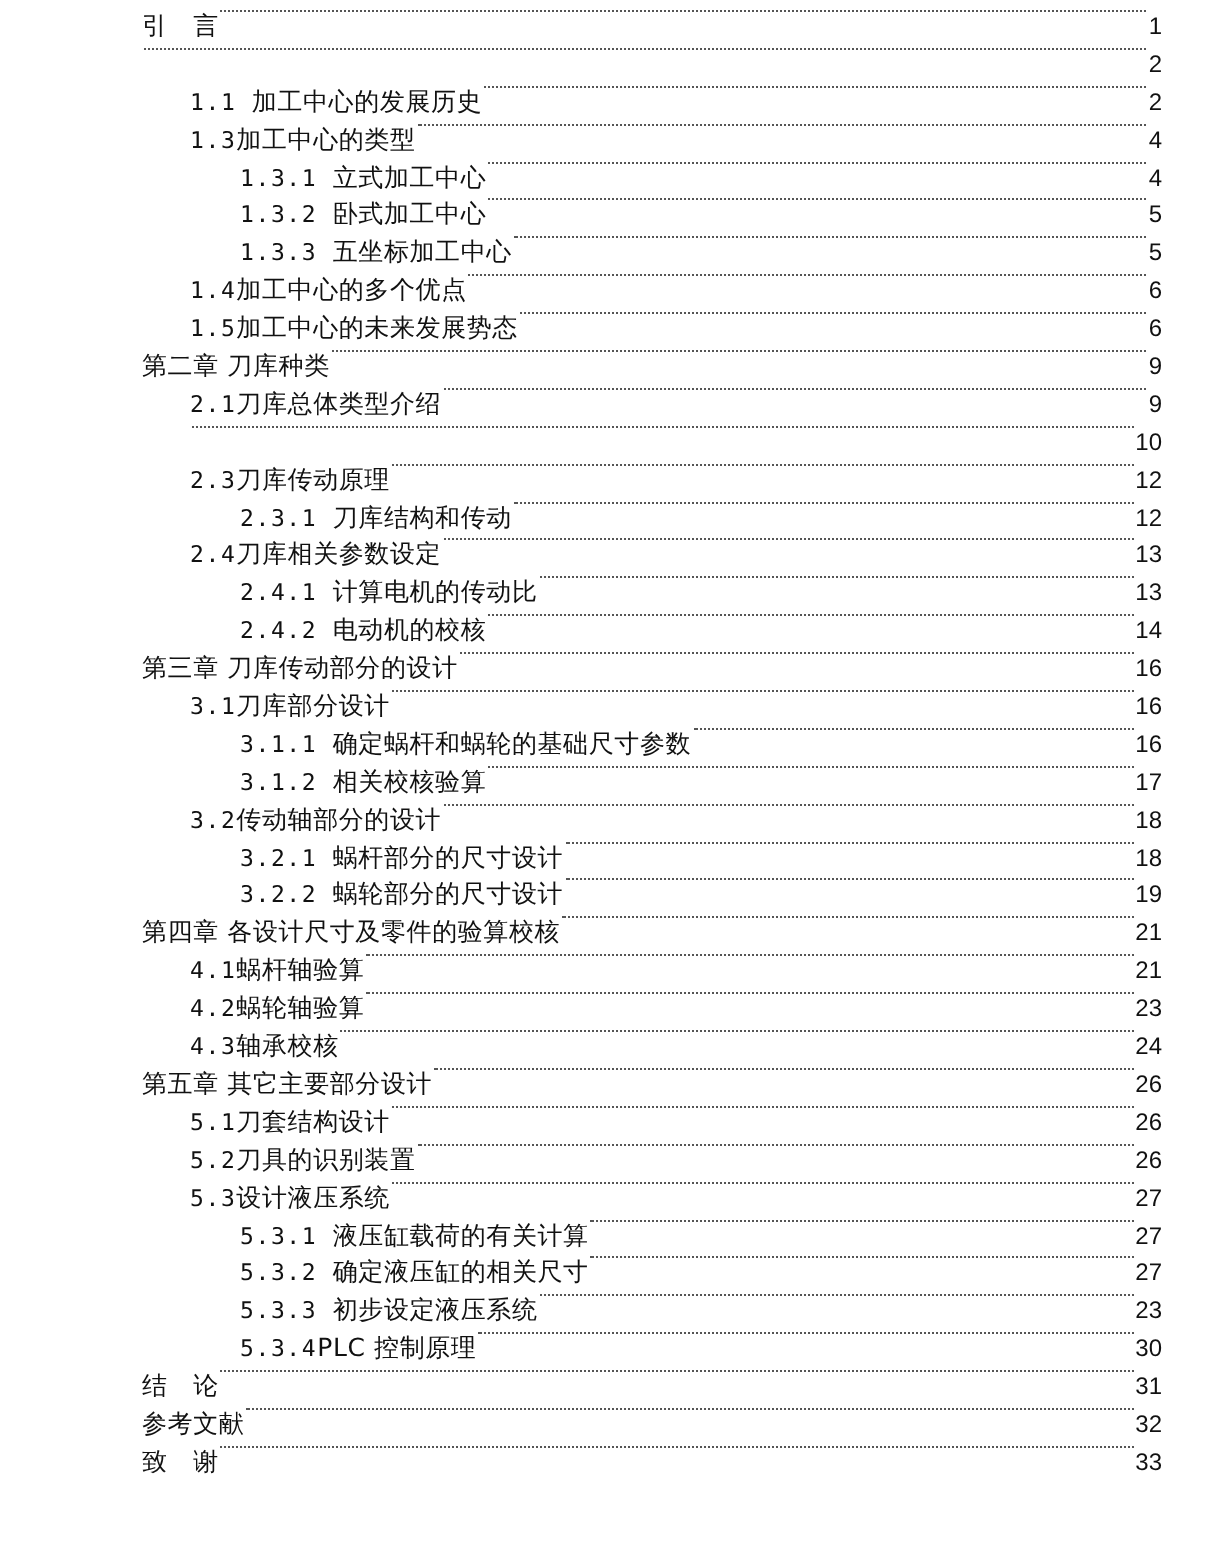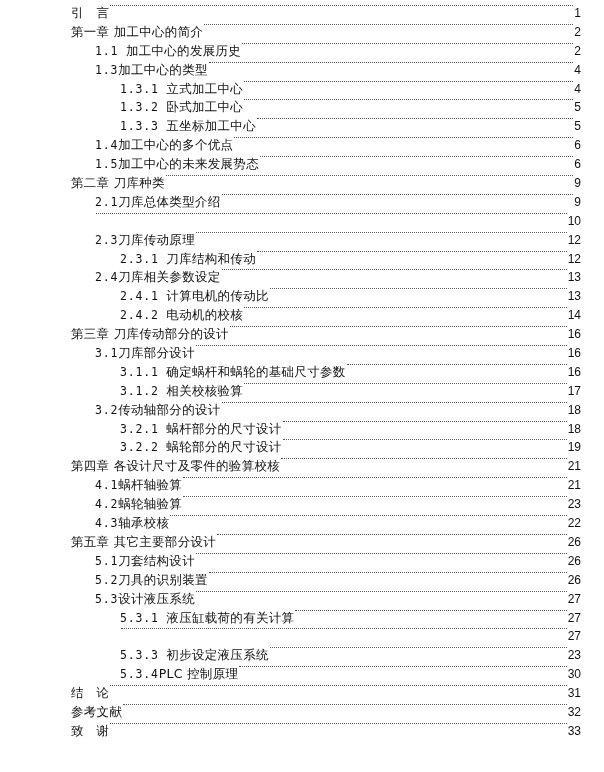--- a/index.html
+++ b/index.html
@@ -61,21 +61,20 @@
 </head>
 <body>
 
 <div class="toc" id="toc">
     <div class="toc-row lvl0">
     <span class="toc-title"><span class="num"></span><span class="txt">引　言</span></span>
     <span class="toc-leader"></span>
     <span class="toc-page">1</span>
   </div>
     <div class="toc-row lvl0">
-    <span class="toc-title"><span class="num"></span><span class="txt">第一章 加工中心的简介</span></span>
     <span class="toc-leader"></span>
     <span class="toc-page">2</span>
   </div>
     <div class="toc-row lvl1">
     <span class="toc-title"><span class="num">1.1 </span><span class="txt">加工中心的发展历史</span></span>
     <span class="toc-leader"></span>
     <span class="toc-page">2</span>
   </div>
     <div class="toc-row lvl1">
     <span class="toc-title"><span class="num">1.3</span><span class="txt">加工中心的类型</span></span>
@@ -192,21 +191,21 @@
     <span class="toc-page">21</span>
   </div>
     <div class="toc-row lvl1">
     <span class="toc-title"><span class="num">4.2</span><span class="txt">蜗轮轴验算</span></span>
     <span class="toc-leader"></span>
     <span class="toc-page">23</span>
   </div>
     <div class="toc-row lvl1">
     <span class="toc-title"><span class="num">4.3</span><span class="txt">轴承校核</span></span>
     <span class="toc-leader"></span>
-    <span class="toc-page">22</span>
+    <span class="toc-page">24</span>
   </div>
     <div class="toc-row lvl0">
     <span class="toc-title"><span class="num"></span><span class="txt">第五章 其它主要部分设计</span></span>
     <span class="toc-leader"></span>
     <span class="toc-page">26</span>
   </div>
     <div class="toc-row lvl1">
     <span class="toc-title"><span class="num">5.1</span><span class="txt">刀套结构设计</span></span>
     <span class="toc-leader"></span>
     <span class="toc-page">26</span>
@@ -220,20 +219,21 @@
     <span class="toc-title"><span class="num">5.3</span><span class="txt">设计液压系统</span></span>
     <span class="toc-leader"></span>
     <span class="toc-page">27</span>
   </div>
     <div class="toc-row lvl2">
     <span class="toc-title"><span class="num">5.3.1 </span><span class="txt">液压缸载荷的有关计算</span></span>
     <span class="toc-leader"></span>
     <span class="toc-page">27</span>
   </div>
     <div class="toc-row lvl2">
+    <span class="toc-title"><span class="num">5.3.2 </span><span class="txt">确定液压缸的相关尺寸</span></span>
     <span class="toc-leader"></span>
     <span class="toc-page">27</span>
   </div>
     <div class="toc-row lvl2">
     <span class="toc-title"><span class="num">5.3.3 </span><span class="txt">初步设定液压系统</span></span>
     <span class="toc-leader"></span>
     <span class="toc-page">23</span>
   </div>
     <div class="toc-row lvl2">
     <span class="toc-title"><span class="num">5.3.4</span><span class="txt">PLC 控制原理</span></span>

